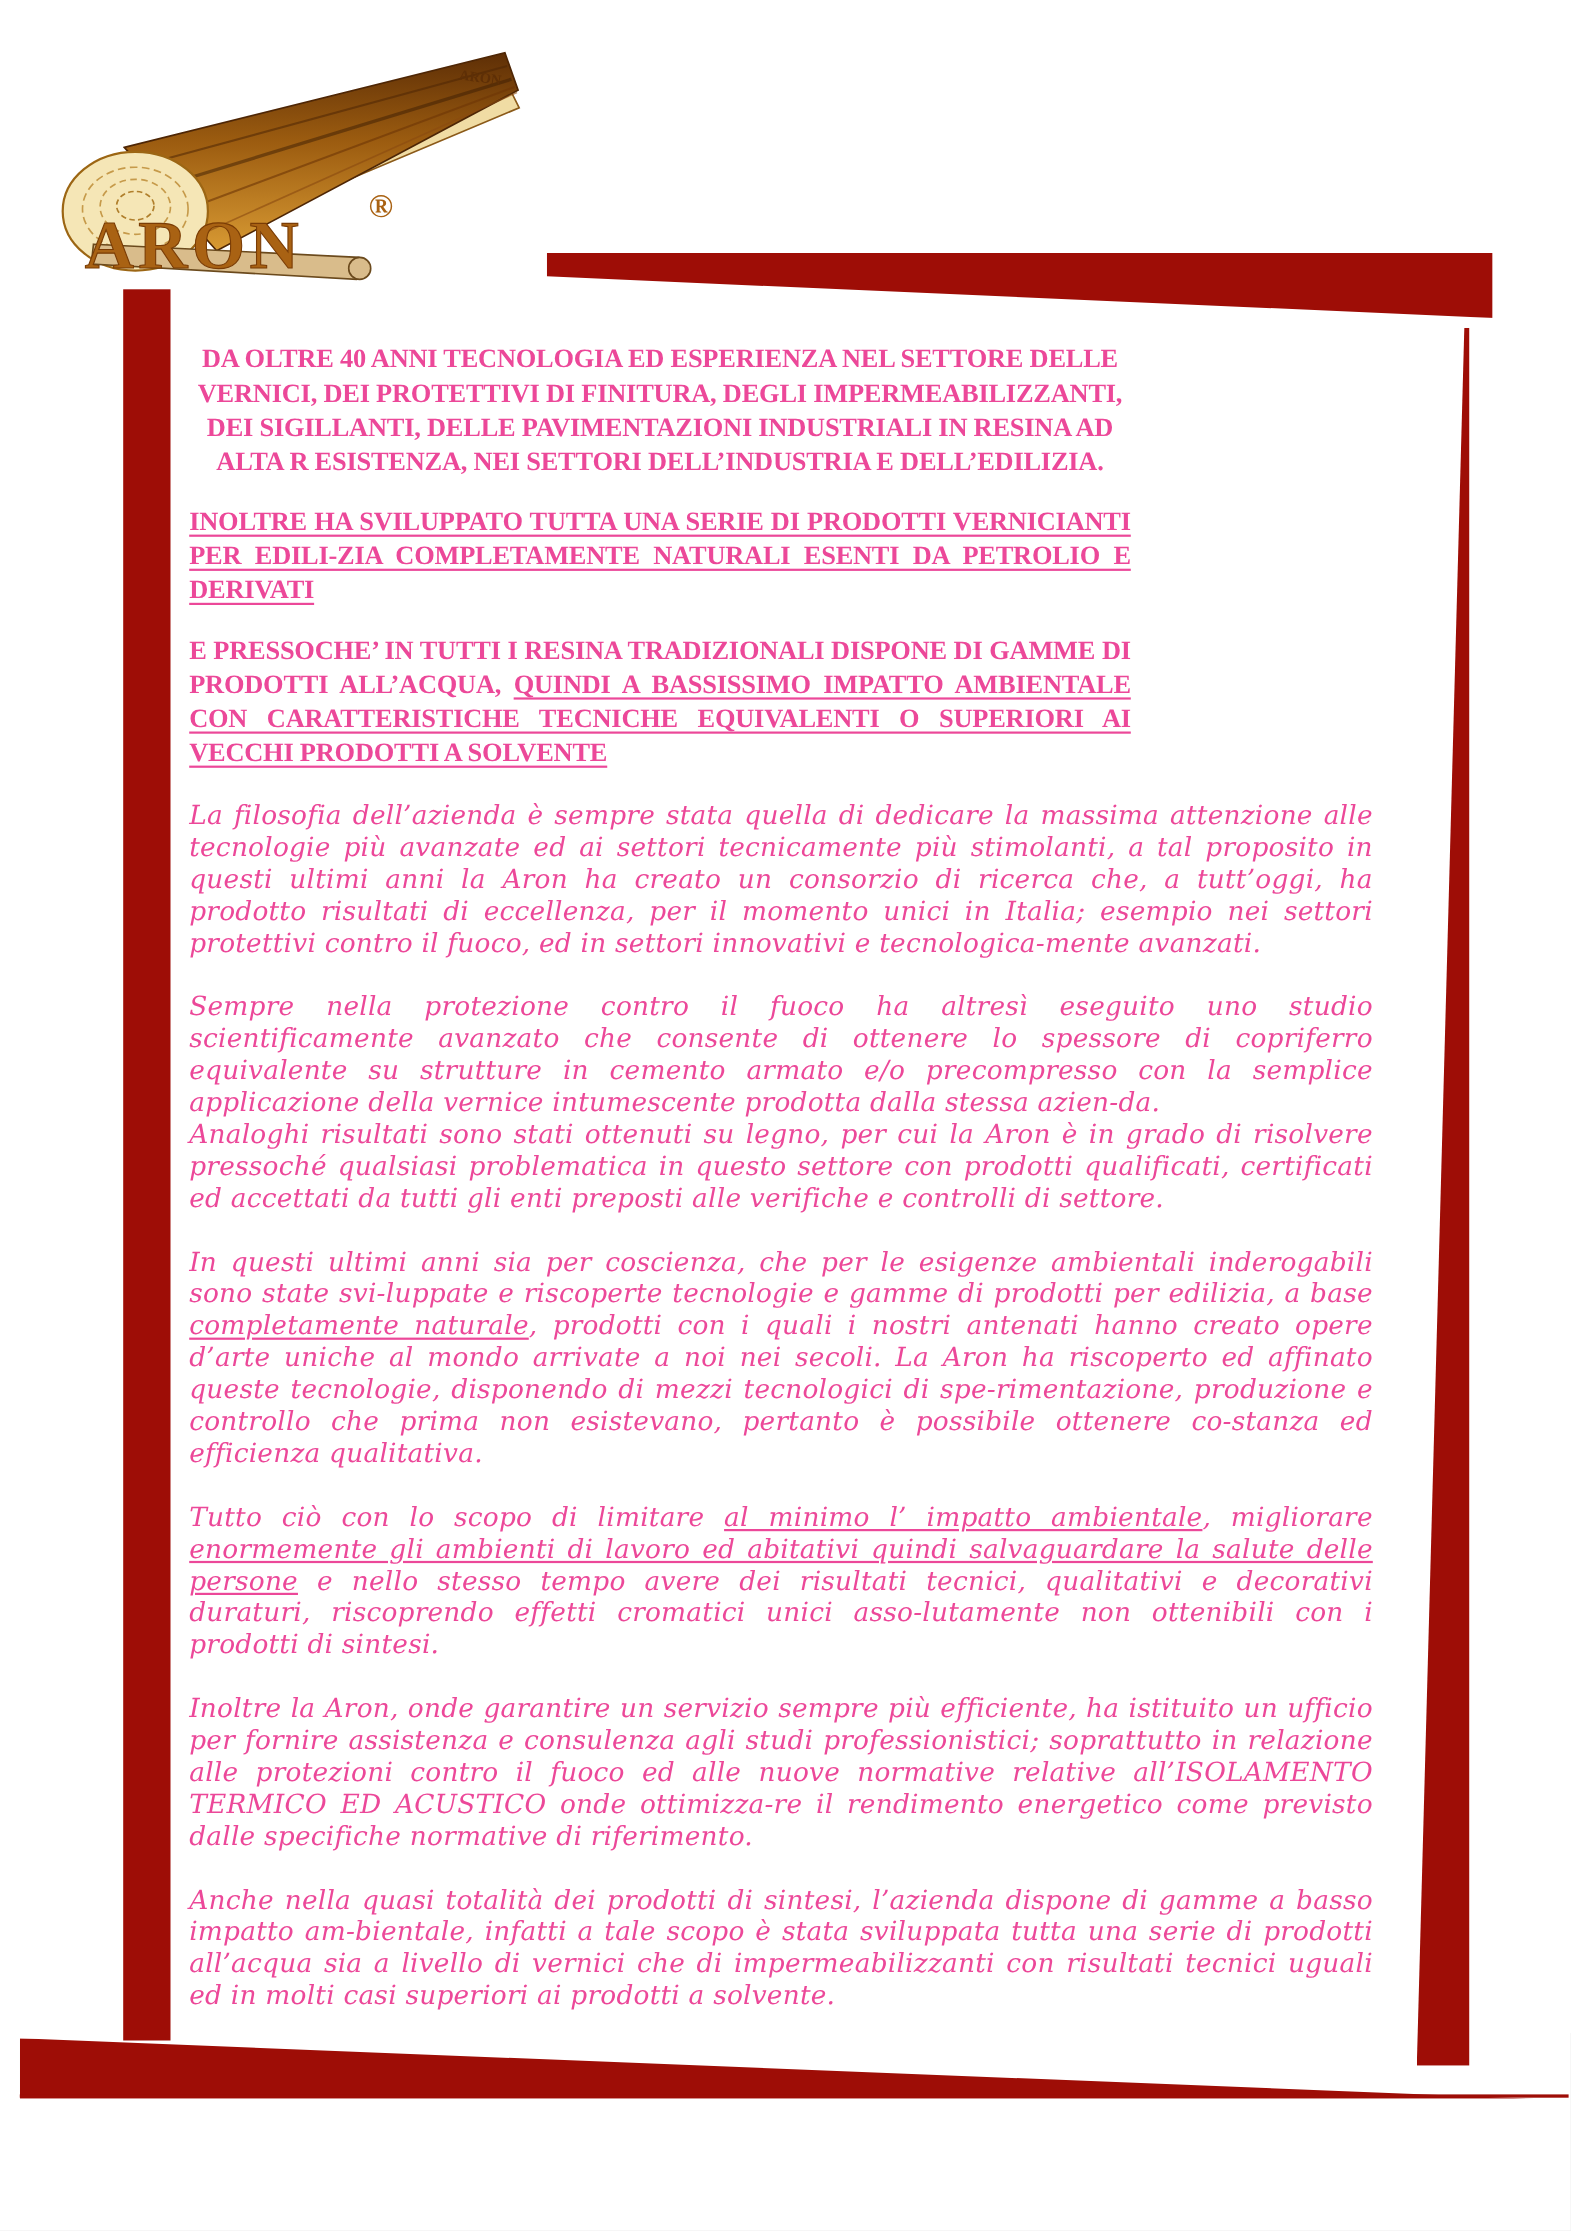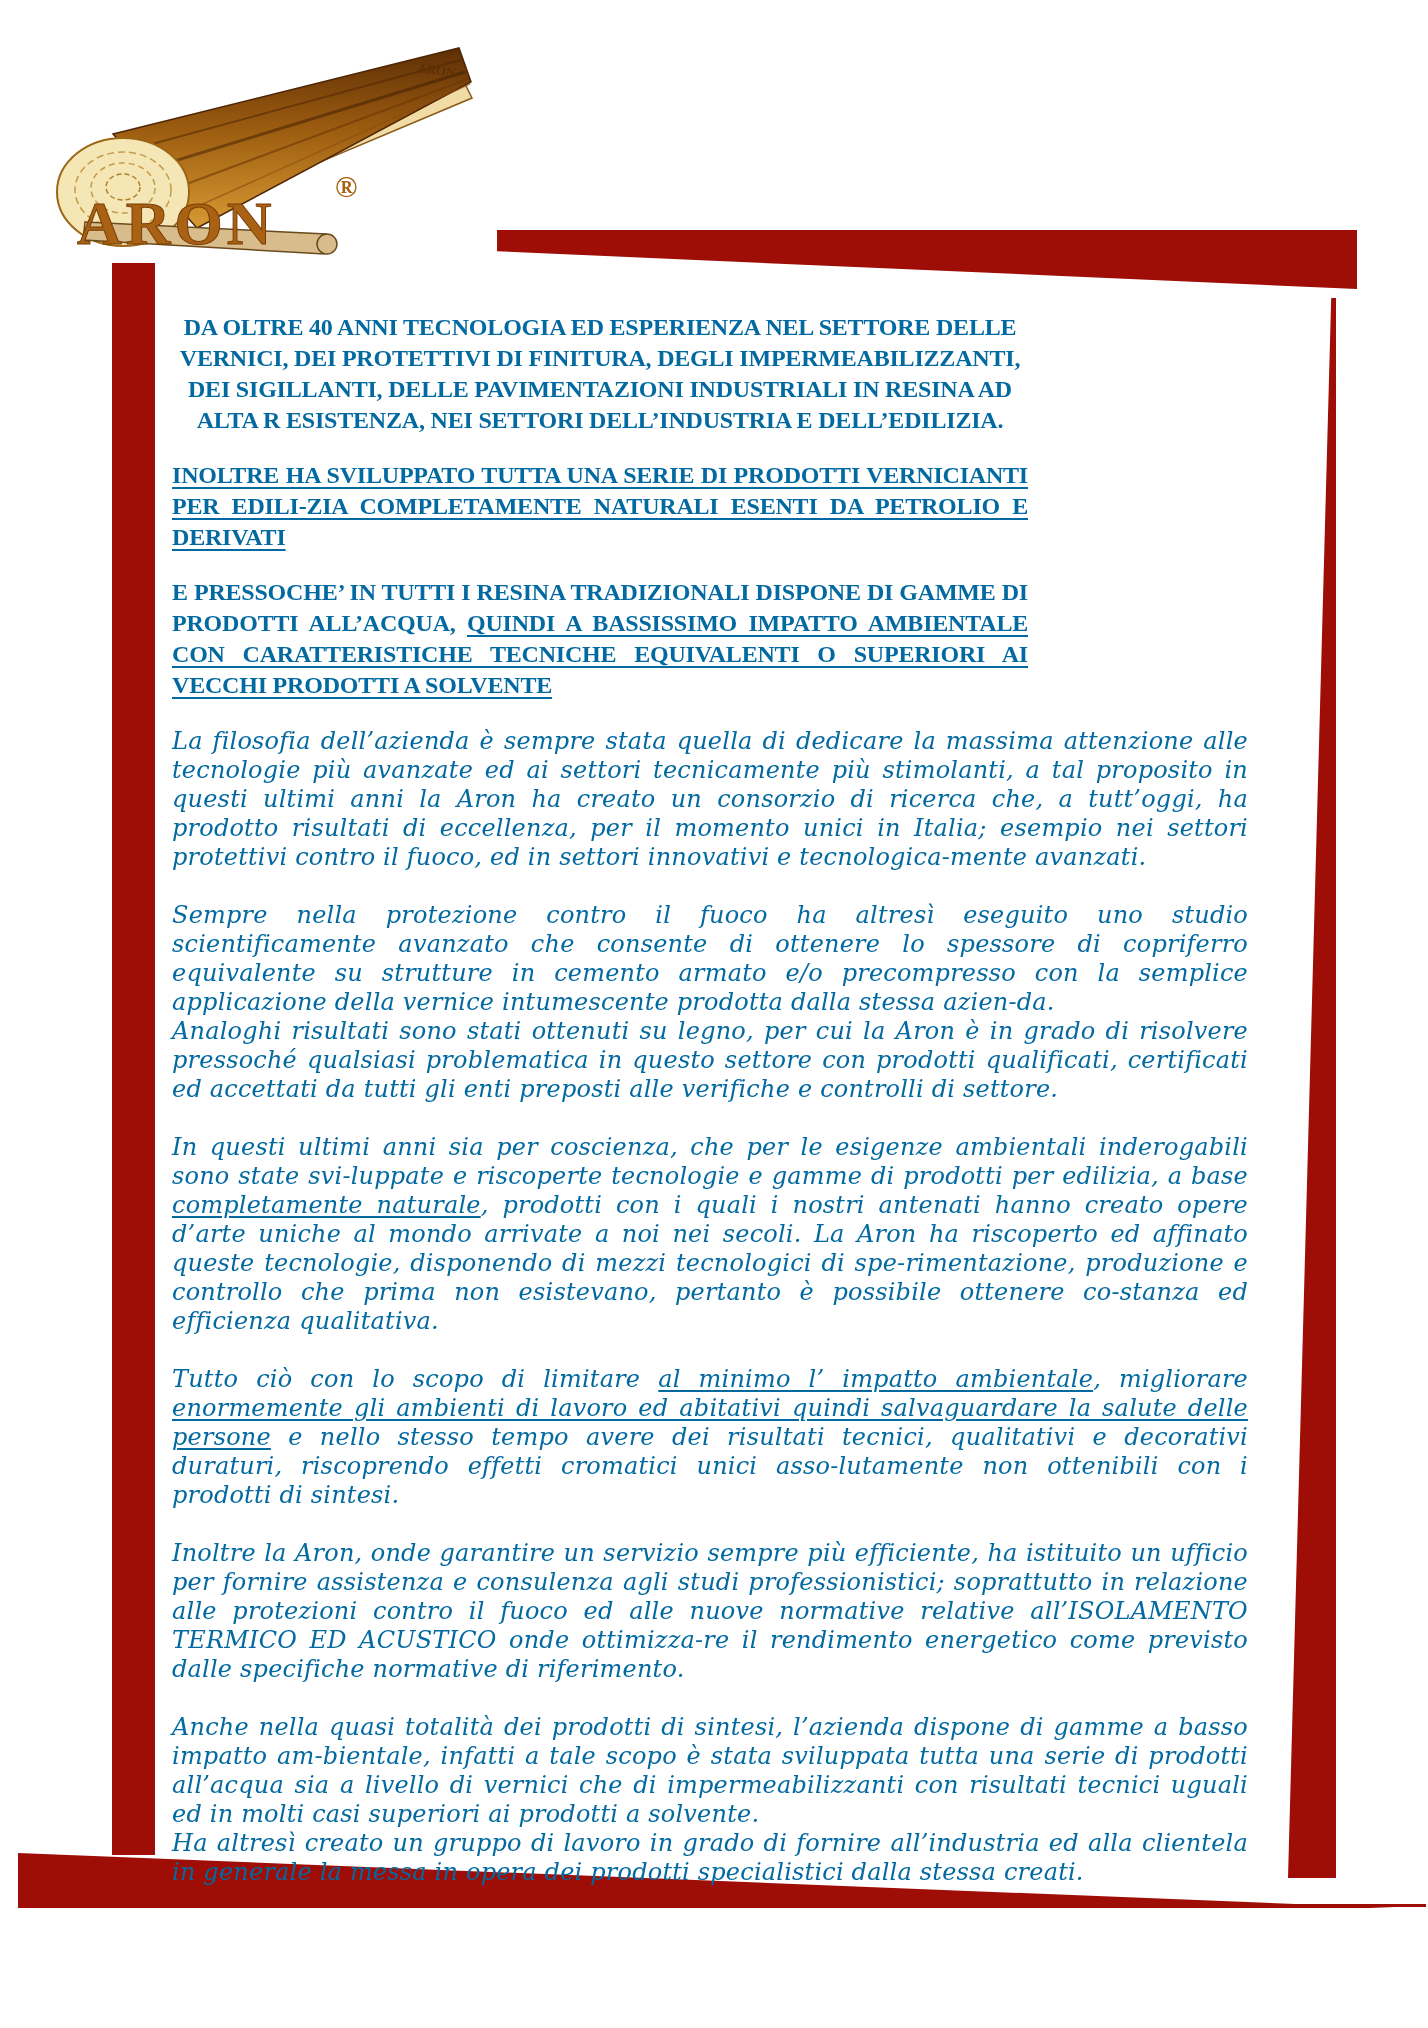--- a/index.html
+++ b/index.html
@@ -8,21 +8,21 @@
   .bar{position:absolute;background:#9e0d06;}
   .top-bar{left:497px;top:230px;width:860px;height:59px;
            clip-path:polygon(0 0,100% 0,100% 100%,0 36%);}
   .left-bar{left:112px;top:263px;width:43px;height:1592px;}
   .right-bar{left:1288px;top:298px;width:48px;height:1580px;
              clip-path:polygon(90% 0,100% 0,100% 100%,0 100%);}
   .bottom-wedge{left:18px;top:1853px;width:1377px;height:55px;
                 clip-path:polygon(0 0,100% 100%,0 100%);}
   .bottom-line{left:18px;top:1904px;width:1408px;height:3px;}
   .logo{position:absolute;left:35px;top:22px;width:440px;height:235px;}
-  .content{position:absolute;left:172px;top:312px;width:1076px;color:#0369a1;}
+  .content{position:absolute;left:172px;top:312px;width:1076px;color:#ec4899;}
   .head{width:856px;font-family:"Liberation Serif","DejaVu Serif",serif;font-weight:700;
         font-size:24px;line-height:31px;letter-spacing:-0.2px;text-align:justify;}
   .center{text-align:center;}
   .mt{margin-top:24px;}
   .bodytext{font-family:"DejaVu Serif","Liberation Serif",serif;font-style:italic;
             font-size:24px;line-height:29px;text-align:justify;margin:0;
             letter-spacing:0.2px;}
   .gap{margin-top:29px;}
   .firstgap{margin-top:26px;}
   .u{text-decoration:underline;text-underline-offset:4px;text-decoration-thickness:2px;}
@@ -113,19 +113,16 @@
     </p>
 
     <p class="bodytext gap">
       <span>Inoltre la Aron, onde garantire un servizio sempre più efficiente, ha istituito un ufficio per fornire assistenza e consulenza agli studi professionistici; soprattutto in relazione alle protezioni contro il fuoco ed alle nuove normative relative all’ISOLAMENTO TERMICO ED ACUSTICO onde ottimizza-re il rendimento energetico come previsto dalle specifiche normative di riferimento.</span>
     </p>
 
     <p class="bodytext gap">
       <span>Anche nella quasi totalità dei prodotti di sintesi, l’azienda dispone di gamme a basso impatto am-bientale, infatti a tale scopo è stata sviluppata tutta una serie di prodotti all’acqua sia a livello di vernici che di impermeabilizzanti con risultati tecnici uguali ed in molti casi superiori ai prodotti a solvente.</span>
     </p>
 
-    <p class="bodytext">
-      <span>Ha altresì creato un gruppo di lavoro in grado di fornire all’industria ed alla clientela in generale la messa in opera dei prodotti specialistici dalla stessa creati.</span>
-    </p>
 
 
   </div>
 </div>
 
 </body></html>

